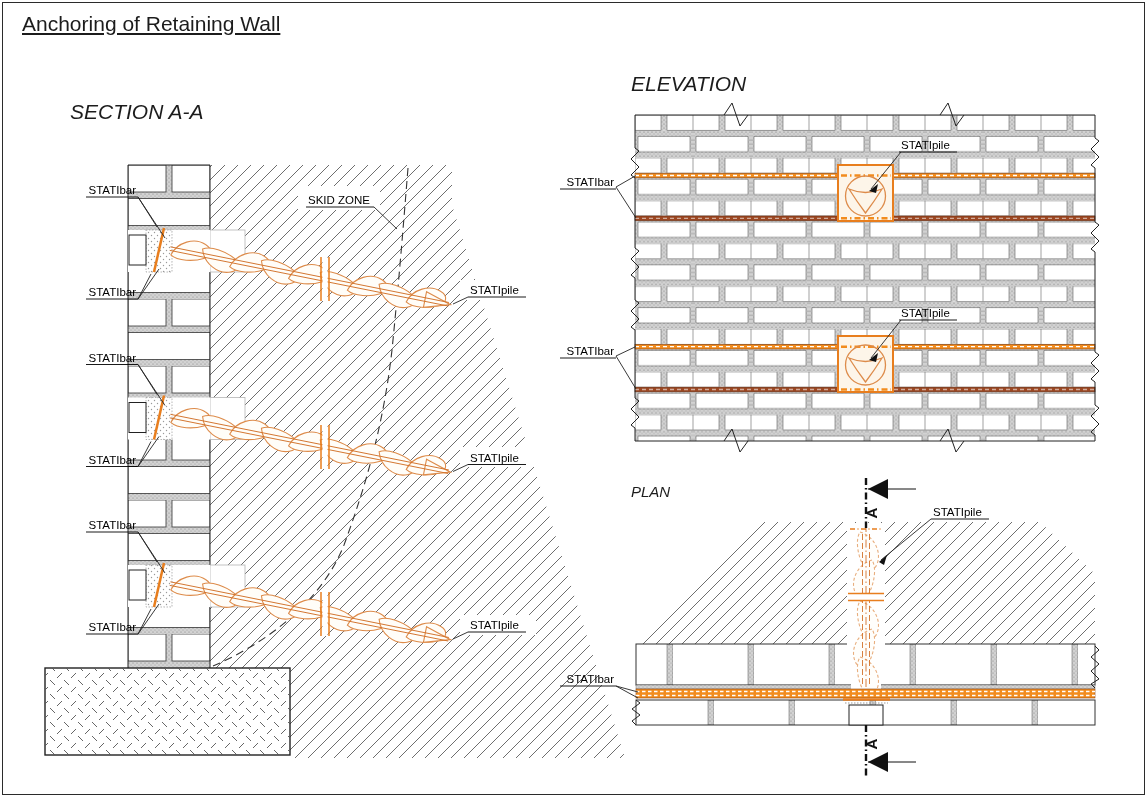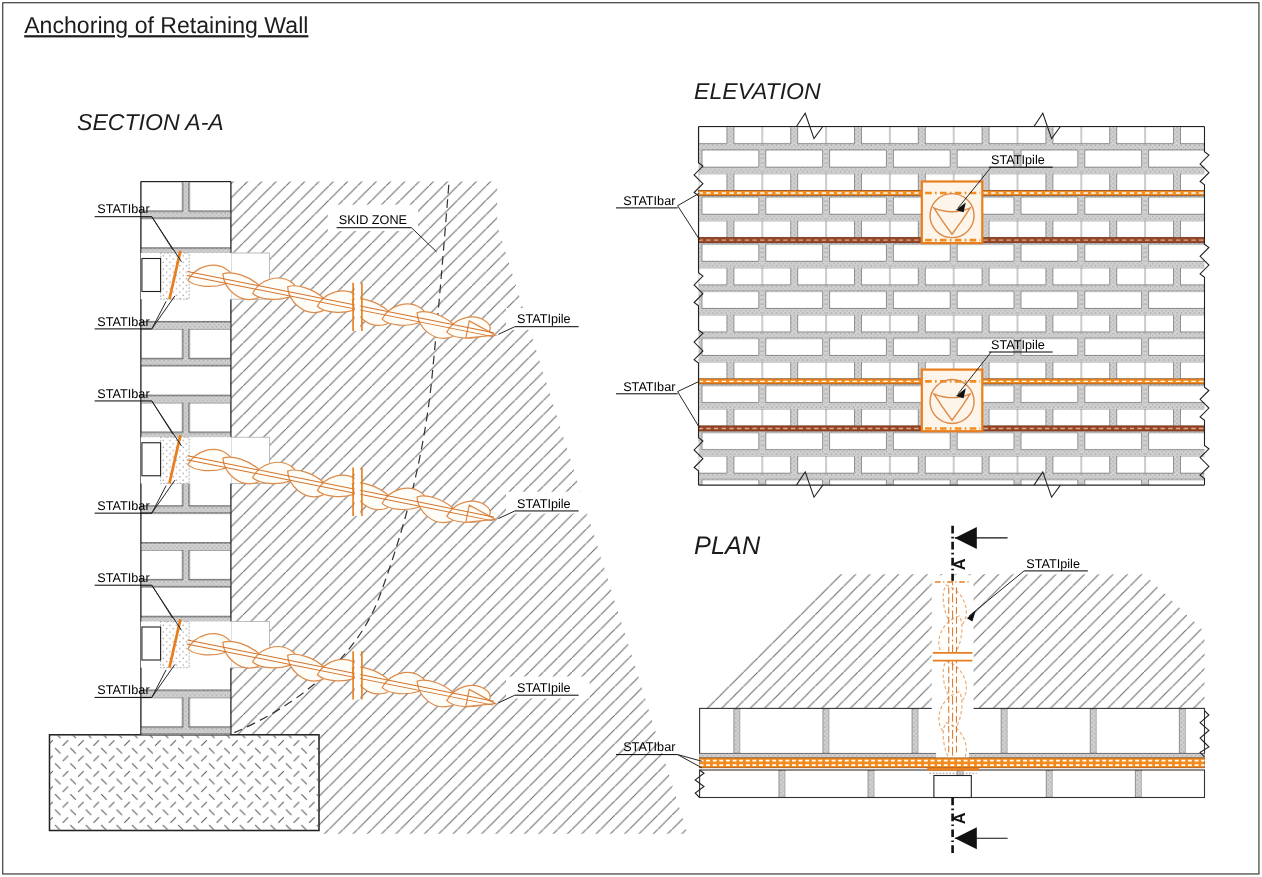--- a/index.html
+++ b/index.html
@@ -2,21 +2,21 @@
 <html style="--c-orange: #E87E1E; --c-helix: #DD8B4A; --c-dark_bar: #9C4722; --c-band: #F28C1E; --c-hatch: #6E6E6E;"><head>
 <meta charset="utf-8">
 <style>
   html,body{margin:0;padding:0;background:#ffffff;}
   body{position:relative;width:1147px;height:797px;font-family:"Liberation Sans",sans-serif;overflow:hidden;}
   .frame{position:absolute;left:2px;top:2px;right:2px;bottom:2px;border:1.5px solid #2b2b2b;}
   .title-block{position:absolute;left:22px;top:10px;color:#1c1c1c;font-size:21px;line-height:27px;text-decoration:underline;}
   .view-title{position:absolute;color:#1c1c1c;font-size:21px;font-style:italic;}
   #section-title{left:22px;top:100px;margin-left:48px;}
   #elevation-title{left:631px;top:72px;}
-  #plan-title{left:631px;top:483px;font-size:23px;}
+  #plan-title{left:631px;top:483px;font-size:15px;}
   svg.drawing{position:absolute;left:0;top:0;}
   text.lbl{font-size:11.5px;fill:#000;}
   text.marker-letter{font-size:15px;font-weight:600;fill:#111;}
   .underline{stroke:#000;stroke-width:0.9;}
   .leader{stroke:#222;stroke-width:0.9;fill:none;}
   .edge{stroke:#222;stroke-width:1;fill:none;}
   .hatch-line{stroke:var(--c-hatch,#6e6e6e);stroke-width:1;}
   .fhatch{stroke:#555;stroke-width:0.9;}
   .brickline{stroke:#555;stroke-width:0.55;fill:none;}
   .sbrickline{stroke:#333;stroke-width:0.8;fill:none;}

